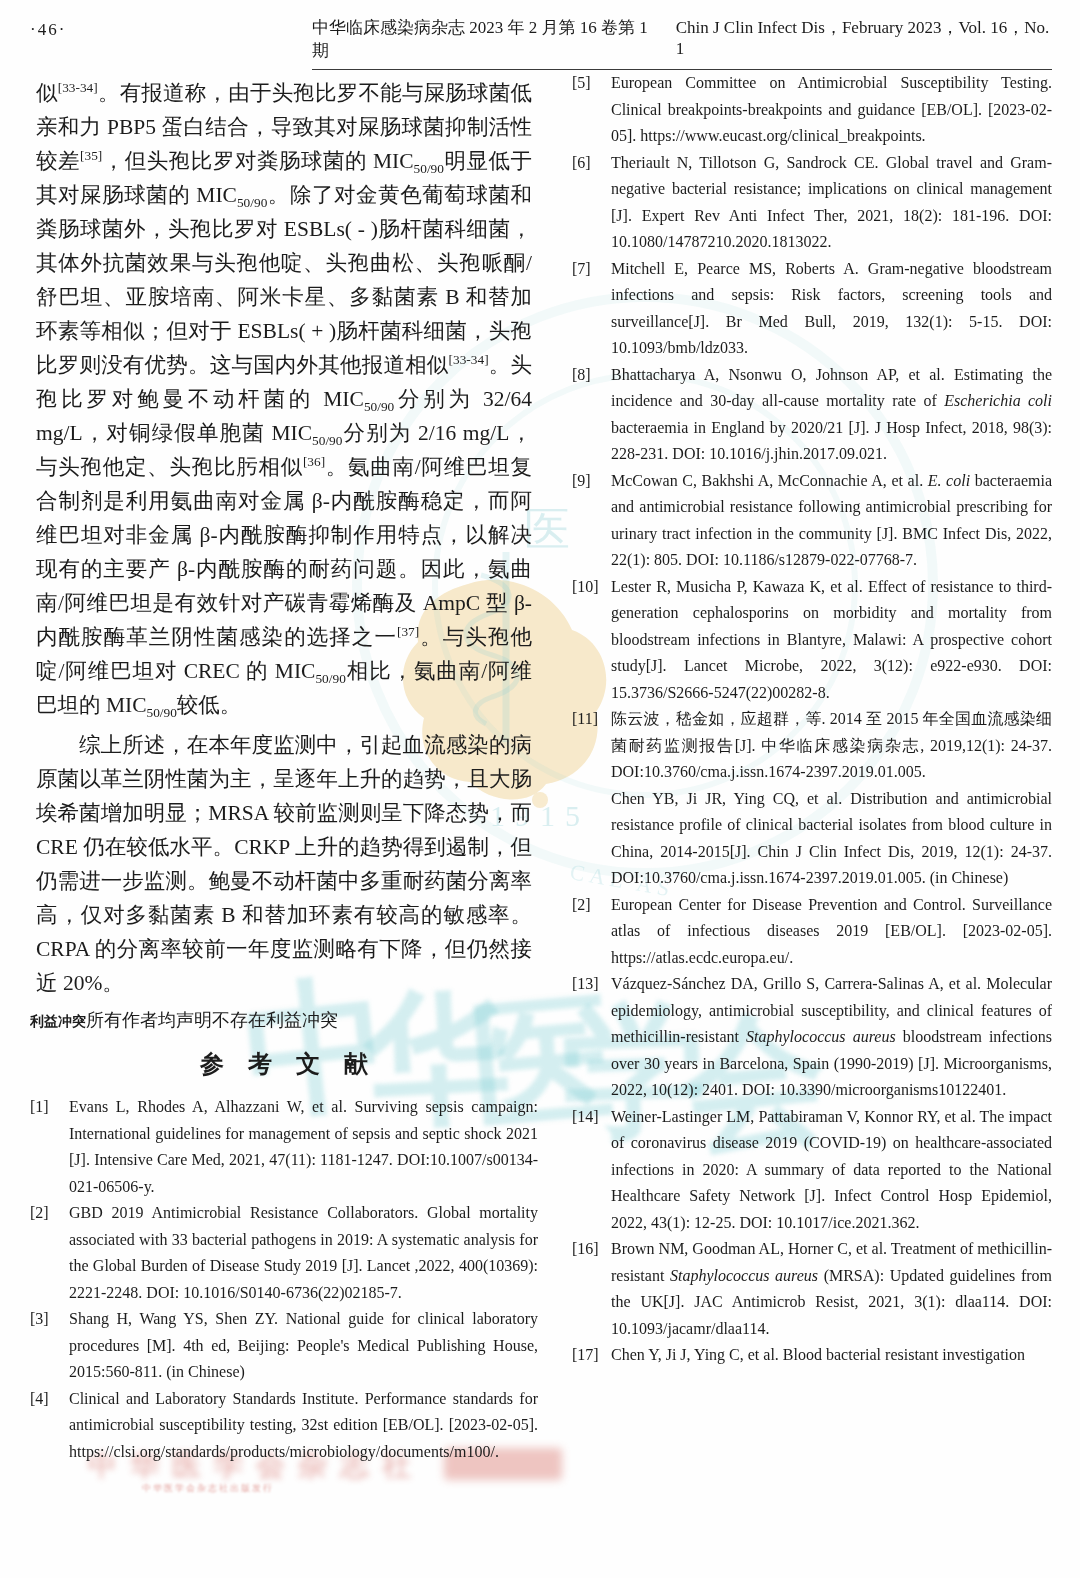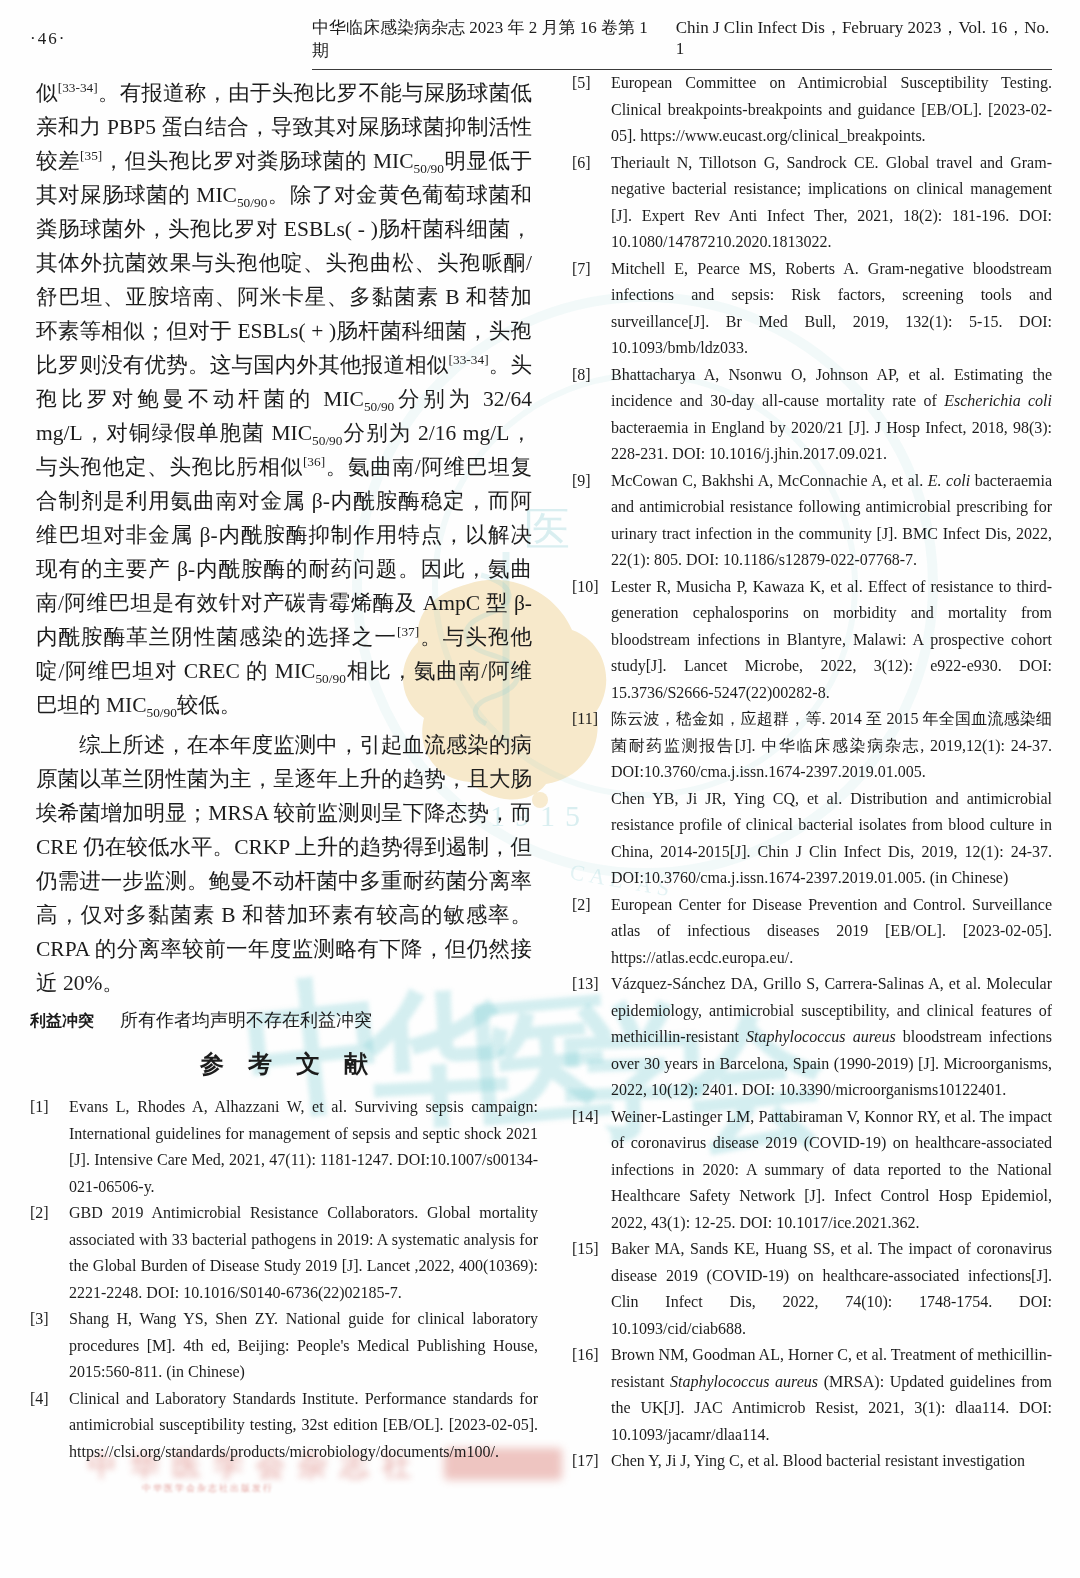--- a/index.html
+++ b/index.html
@@ -11,33 +11,33 @@
            color:rgba(128,205,211,0.33);filter:blur(2px);pointer-events:none;line-height:1;}
   .red-stamp{position:absolute;left:88px;top:1446px;width:478px;height:54px;z-index:0;pointer-events:none;}
   .red-stamp .txt{position:absolute;left:0;top:0;font-size:29px;font-weight:bold;color:#c9463c;
                   opacity:.34;filter:blur(3px);letter-spacing:13px;white-space:nowrap;}
   .red-stamp .sub{position:absolute;left:54px;top:36px;font-size:9px;color:#c9463c;opacity:.5;
                   filter:blur(1px);letter-spacing:2px;white-space:nowrap;}
   .red-stamp .block{position:absolute;right:4px;top:2px;width:118px;height:32px;background:#cf5348;
                     opacity:.33;filter:blur(4px);border-radius:4px;}
   
   .hdr{position:absolute;left:0;top:16px;width:100%;z-index:2;font-size:17px;}
-  .hdr .pageno{position:absolute;left:30px;top:13px;letter-spacing:2px;}
+  .hdr .pageno{position:absolute;left:30px;top:4px;letter-spacing:2px;}
   .hdr .rule{position:absolute;left:312px;width:740px;display:flex;justify-content:space-between;
              border-bottom:1.6px solid #3a3a3a;padding-bottom:7px;gap:16px;}
   
   .col{position:absolute;top:70px;z-index:1;}
   .col-left{left:30px;width:508px;height:1500px;overflow:hidden;}
   .col-right{left:572px;width:480px;height:1500px;overflow:hidden;}
   .body-cn{margin:6px;font-size:21.5px;line-height:34px;text-align:justify;text-align-last:left;}
   .body-cn.indent{text-indent:2em;}
   sup{font-size:.62em;line-height:0;}
   sub{font-size:.62em;line-height:0;}
   .coi{margin:8px 0 0 0;font-size:18px;}
-  .coi b{font-family:Liberation Mono, monospace;font-size:16px;margin-right:26px;}
+  .coi b{font-family:Liberation Mono, monospace;font-size:14px;}
   .ref-head{margin:16px 0 14px 0;text-align:center;font-size:24px;font-weight:bold;
             font-family:"Liberation Sans","DejaVu Sans",sans-serif;}
   .refs{list-style:none;margin:0;padding:0;font-size:16px;line-height:26.5px;text-align:justify;text-align-last:left;}
   .refs li{position:relative;padding-left:39px;}
   .ref-no{position:absolute;left:0;top:0;}
   .ref-block{text-align:justify;}
 </style>
 </head>
 <body>
 
@@ -141,24 +141,20 @@
         </li>
         <li>
           <span class="ref-no">[13]</span>
           <div class="ref-block">Vázquez-Sánchez DA, Grillo S, Carrera-Salinas A, et al. Molecular epidemiology, antimicrobial susceptibility, and clinical features of methicillin-resistant <i>Staphylococcus aureus</i> bloodstream infections over 30 years in Barcelona, Spain (1990-2019) [J]. Microorganisms, 2022, 10(12): 2401. DOI: 10.3390/microorganisms10122401.</div>
         </li>
         <li>
           <span class="ref-no">[14]</span>
           <div class="ref-block">Weiner-Lastinger LM, Pattabiraman V, Konnor RY, et al. The impact of coronavirus disease 2019 (COVID-19) on healthcare-associated infections in 2020: A summary of data reported to the National Healthcare Safety Network [J]. Infect Control Hosp Epidemiol, 2022, 43(1): 12-25. DOI: 10.1017/ice.2021.362.</div>
         </li>
         <li>
-          <span class="ref-no">[15]</span>
-          <div class="ref-block">Baker MA, Sands KE, Huang SS, et al. The impact of coronavirus disease 2019 (COVID-19) on healthcare-associated infections[J]. Clin Infect Dis, 2022, 74(10): 1748-1754. DOI: 10.1093/cid/ciab688.</div>
-        </li>
-        <li>
           <span class="ref-no">[16]</span>
           <div class="ref-block">Brown NM, Goodman AL, Horner C, et al. Treatment of methicillin-resistant <i>Staphylococcus aureus</i> (MRSA): Updated guidelines from the UK[J]. JAC Antimicrob Resist, 2021, 3(1): dlaa114. DOI: 10.1093/jacamr/dlaa114.</div>
         </li>
         <li>
           <span class="ref-no">[17]</span>
           <div class="ref-block">Chen Y, Ji J, Ying C, et al. Blood bacterial resistant investigation</div>
         </li>
       </ol>
   </div>
 

